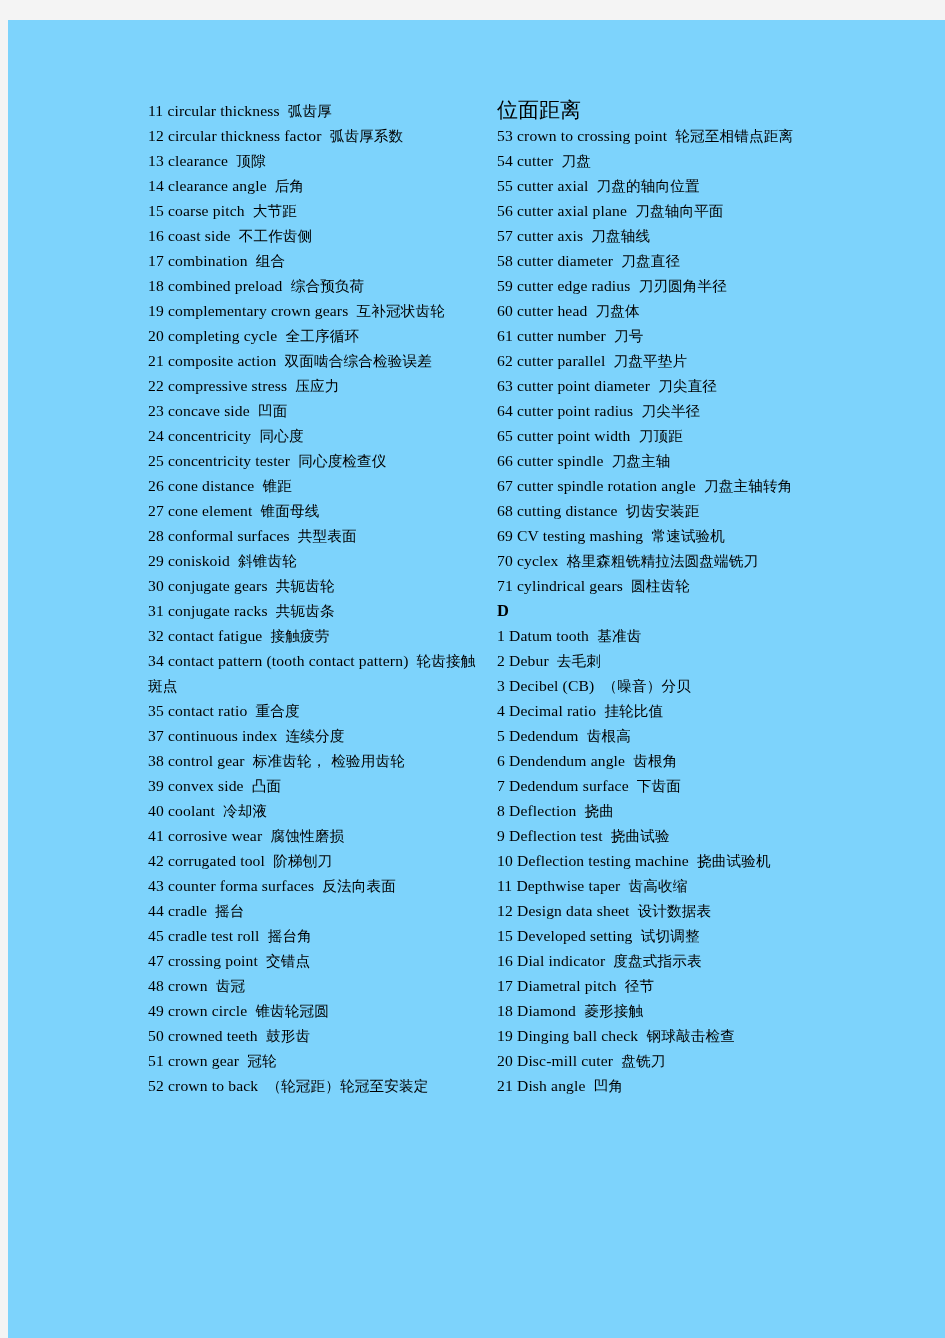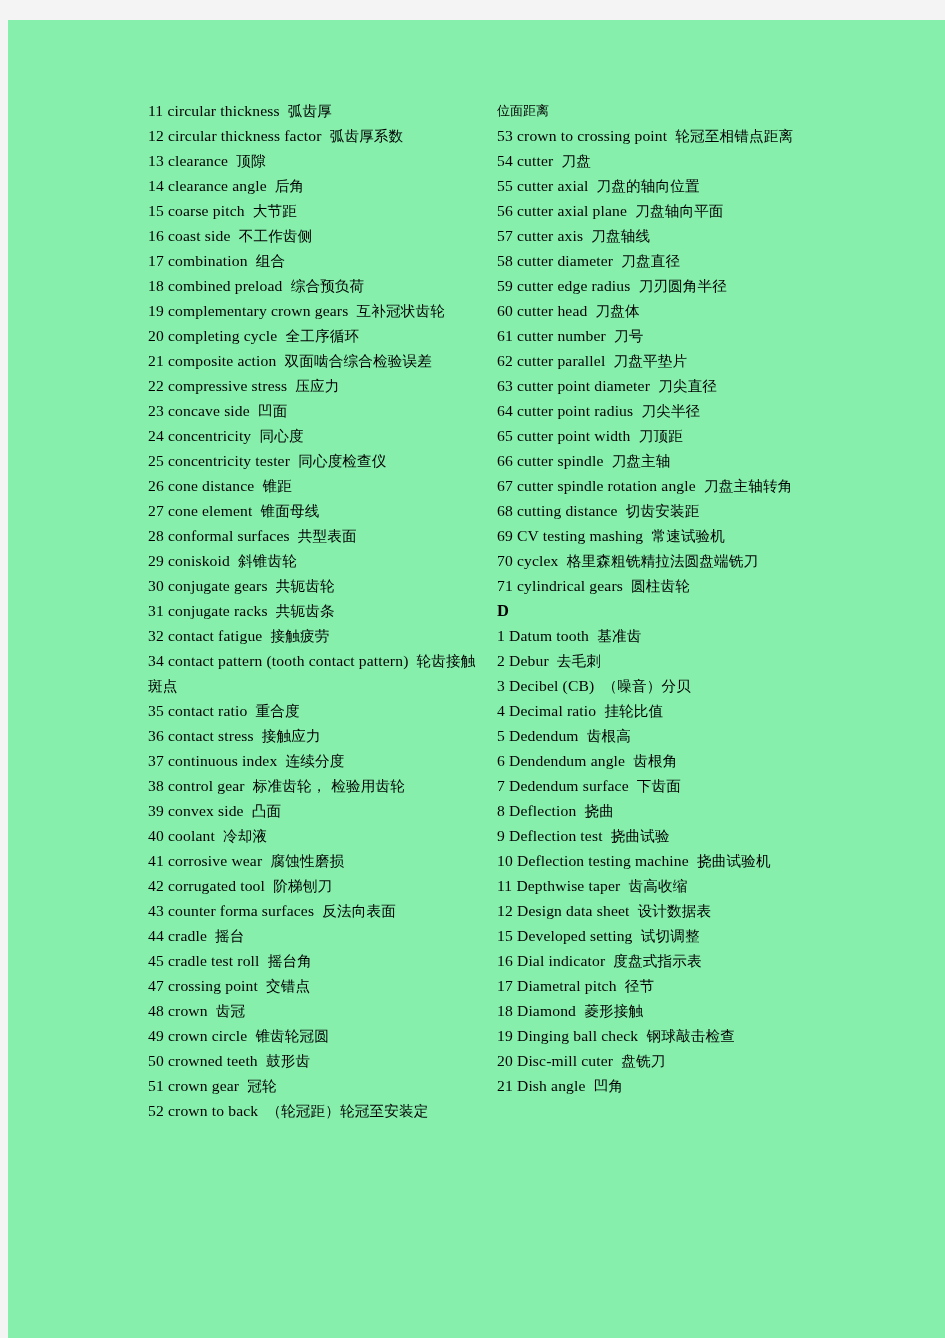--- a/index.html
+++ b/index.html
@@ -13,21 +13,21 @@
     background: #f4f4f4;
     font-family: "Liberation Serif", "DejaVu Serif", serif;
     overflow: hidden;
   }
   .page {
     position: absolute;
     left: 8px;
     top: 20px;
     width: 937px;
     height: 1318px;
-    background: #86efac;
+    background: #7dd3fc;
     overflow: hidden;
   }
   .columns {
     position: absolute;
     left: 0;
     top: 0;
     width: 937px;
     height: 1318px;
   }
   .col {
@@ -51,21 +51,21 @@
   }
   .entry .term {
     font-family: "Liberation Serif", "DejaVu Serif", serif;
   }
   .entry .cn {
     font-family: "DejaVu Sans", "Liberation Sans", sans-serif;
     font-size: 14.6px;
   }
   .cont {
     font-family: "DejaVu Sans", "Liberation Sans", sans-serif;
-    font-size: 13px;
+    font-size: 21px;
     line-height: 25px;
     color: #000000;
   }
   .section-head {
     font-size: 16.5px;
     line-height: 25px;
     font-weight: bold;
     color: #000000;
     font-family: "Liberation Serif", "DejaVu Serif", serif;
   }
@@ -94,21 +94,20 @@
         <div class="entry"><span class="num">25</span><span class="sp"> </span><span class="term">concentricity tester</span><span class="sp">  </span><span class="cn">同心度检查仪</span></div>
         <div class="entry"><span class="num">26</span><span class="sp"> </span><span class="term">cone distance</span><span class="sp">  </span><span class="cn">锥距</span></div>
         <div class="entry"><span class="num">27</span><span class="sp"> </span><span class="term">cone element</span><span class="sp">  </span><span class="cn">锥面母线</span></div>
         <div class="entry"><span class="num">28</span><span class="sp"> </span><span class="term">conformal surfaces</span><span class="sp">  </span><span class="cn">共型表面</span></div>
         <div class="entry"><span class="num">29</span><span class="sp"> </span><span class="term">coniskoid</span><span class="sp">  </span><span class="cn">斜锥齿轮</span></div>
         <div class="entry"><span class="num">30</span><span class="sp"> </span><span class="term">conjugate gears</span><span class="sp">  </span><span class="cn">共轭齿轮</span></div>
         <div class="entry"><span class="num">31</span><span class="sp"> </span><span class="term">conjugate racks</span><span class="sp">  </span><span class="cn">共轭齿条</span></div>
         <div class="entry"><span class="num">32</span><span class="sp"> </span><span class="term">contact fatigue</span><span class="sp">  </span><span class="cn">接触疲劳</span></div>
         <div class="entry"><span class="num">34</span><span class="sp"> </span><span class="term">contact pattern (tooth contact pattern)</span><span class="sp">  </span><span class="cn">轮齿接触斑点</span></div>
         <div class="entry"><span class="num">35</span><span class="sp"> </span><span class="term">contact ratio</span><span class="sp">  </span><span class="cn">重合度</span></div>
-        <div class="entry"><span class="num">36</span><span class="sp"> </span><span class="term">contact stress</span><span class="sp">  </span><span class="cn">接触应力</span></div>
         <div class="entry"><span class="num">37</span><span class="sp"> </span><span class="term">continuous index</span><span class="sp">  </span><span class="cn">连续分度</span></div>
         <div class="entry"><span class="num">38</span><span class="sp"> </span><span class="term">control gear</span><span class="sp">  </span><span class="cn">标准齿轮， 检验用齿轮</span></div>
         <div class="entry"><span class="num">39</span><span class="sp"> </span><span class="term">convex side</span><span class="sp">  </span><span class="cn">凸面</span></div>
         <div class="entry"><span class="num">40</span><span class="sp"> </span><span class="term">coolant</span><span class="sp">  </span><span class="cn">冷却液</span></div>
         <div class="entry"><span class="num">41</span><span class="sp"> </span><span class="term">corrosive wear</span><span class="sp">  </span><span class="cn">腐蚀性磨损</span></div>
         <div class="entry"><span class="num">42</span><span class="sp"> </span><span class="term">corrugated tool</span><span class="sp">  </span><span class="cn">阶梯刨刀</span></div>
         <div class="entry"><span class="num">43</span><span class="sp"> </span><span class="term">counter forma surfaces</span><span class="sp">  </span><span class="cn">反法向表面</span></div>
         <div class="entry"><span class="num">44</span><span class="sp"> </span><span class="term">cradle</span><span class="sp">  </span><span class="cn">摇台</span></div>
         <div class="entry"><span class="num">45</span><span class="sp"> </span><span class="term">cradle test roll</span><span class="sp">  </span><span class="cn">摇台角</span></div>
         <div class="entry"><span class="num">47</span><span class="sp"> </span><span class="term">crossing point</span><span class="sp">  </span><span class="cn">交错点</span></div>

